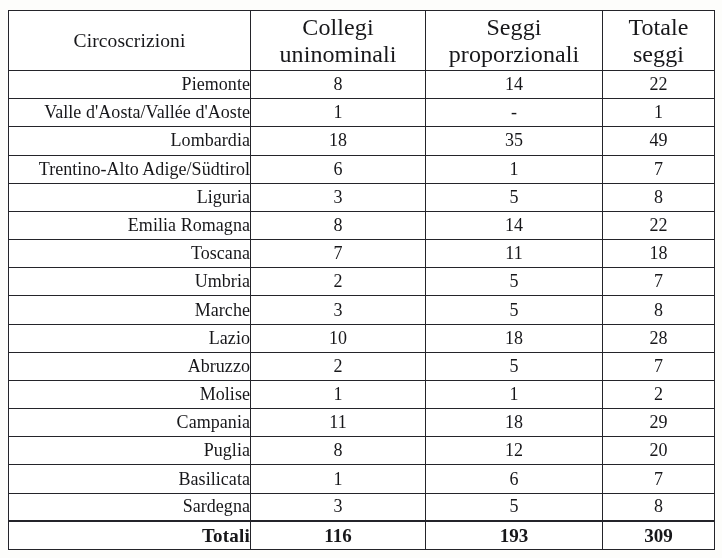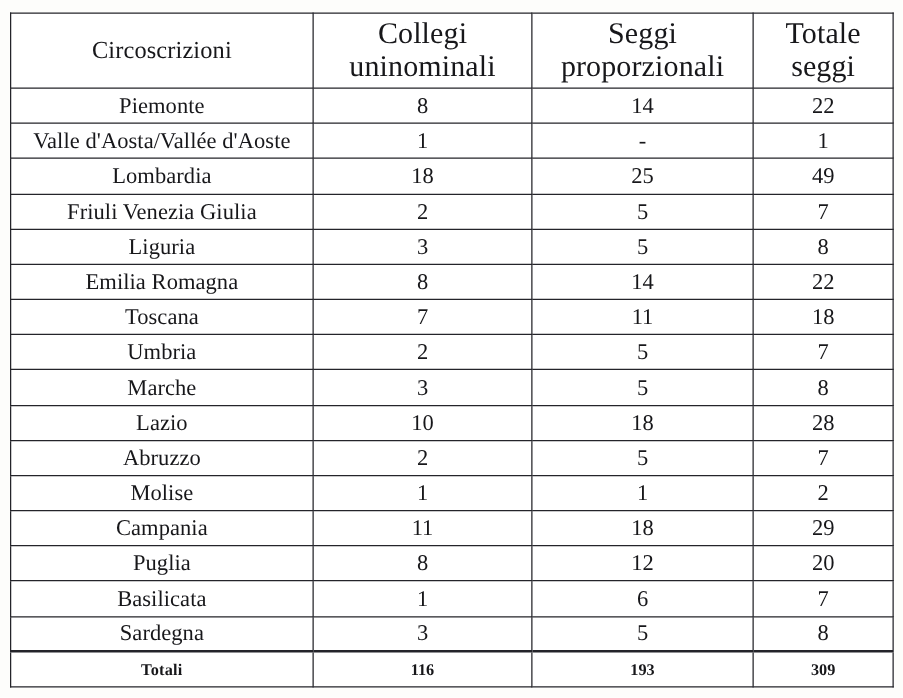--- a/index.html
+++ b/index.html
@@ -70,32 +70,32 @@
   thead th.h-name { font-size: 19.5px; }
 
   tbody td {
     height: 22.9px;
     font-size: 18px;
     vertical-align: middle;
     line-height: 1.05;
   }
 
   td.name {
-    text-align: center;
+    text-align: right;
     padding-left: 11px;
     letter-spacing: 0.05px;
   }
 
   td.num {
     text-align: center;
   }
 
   tbody tr.totals td {
     font-weight: bold;
-    font-size: 13px;
+    font-size: 19px;
     border-top-width: 2px;
   }
 
   tbody tr.totals td.name {
     letter-spacing: 0.2px;
   }
 </style>
 </head>
 <body>
 
@@ -125,27 +125,27 @@
           </tr>
           <tr>
             <td class="name">Valle d'Aosta/Vallée d'Aoste</td>
             <td class="num">1</td>
             <td class="num">-</td>
             <td class="num">1</td>
           </tr>
           <tr>
             <td class="name">Lombardia</td>
             <td class="num">18</td>
-            <td class="num">25</td>
+            <td class="num">35</td>
             <td class="num">49</td>
           </tr>
           <tr>
-            <td class="name">Friuli Venezia Giulia</td>
-            <td class="num">2</td>
-            <td class="num">5</td>
+            <td class="name">Trentino-Alto Adige/Südtirol</td>
+            <td class="num">6</td>
+            <td class="num">1</td>
             <td class="num">7</td>
           </tr>
           <tr>
             <td class="name">Liguria</td>
             <td class="num">3</td>
             <td class="num">5</td>
             <td class="num">8</td>
           </tr>
           <tr>
             <td class="name">Emilia Romagna</td>

